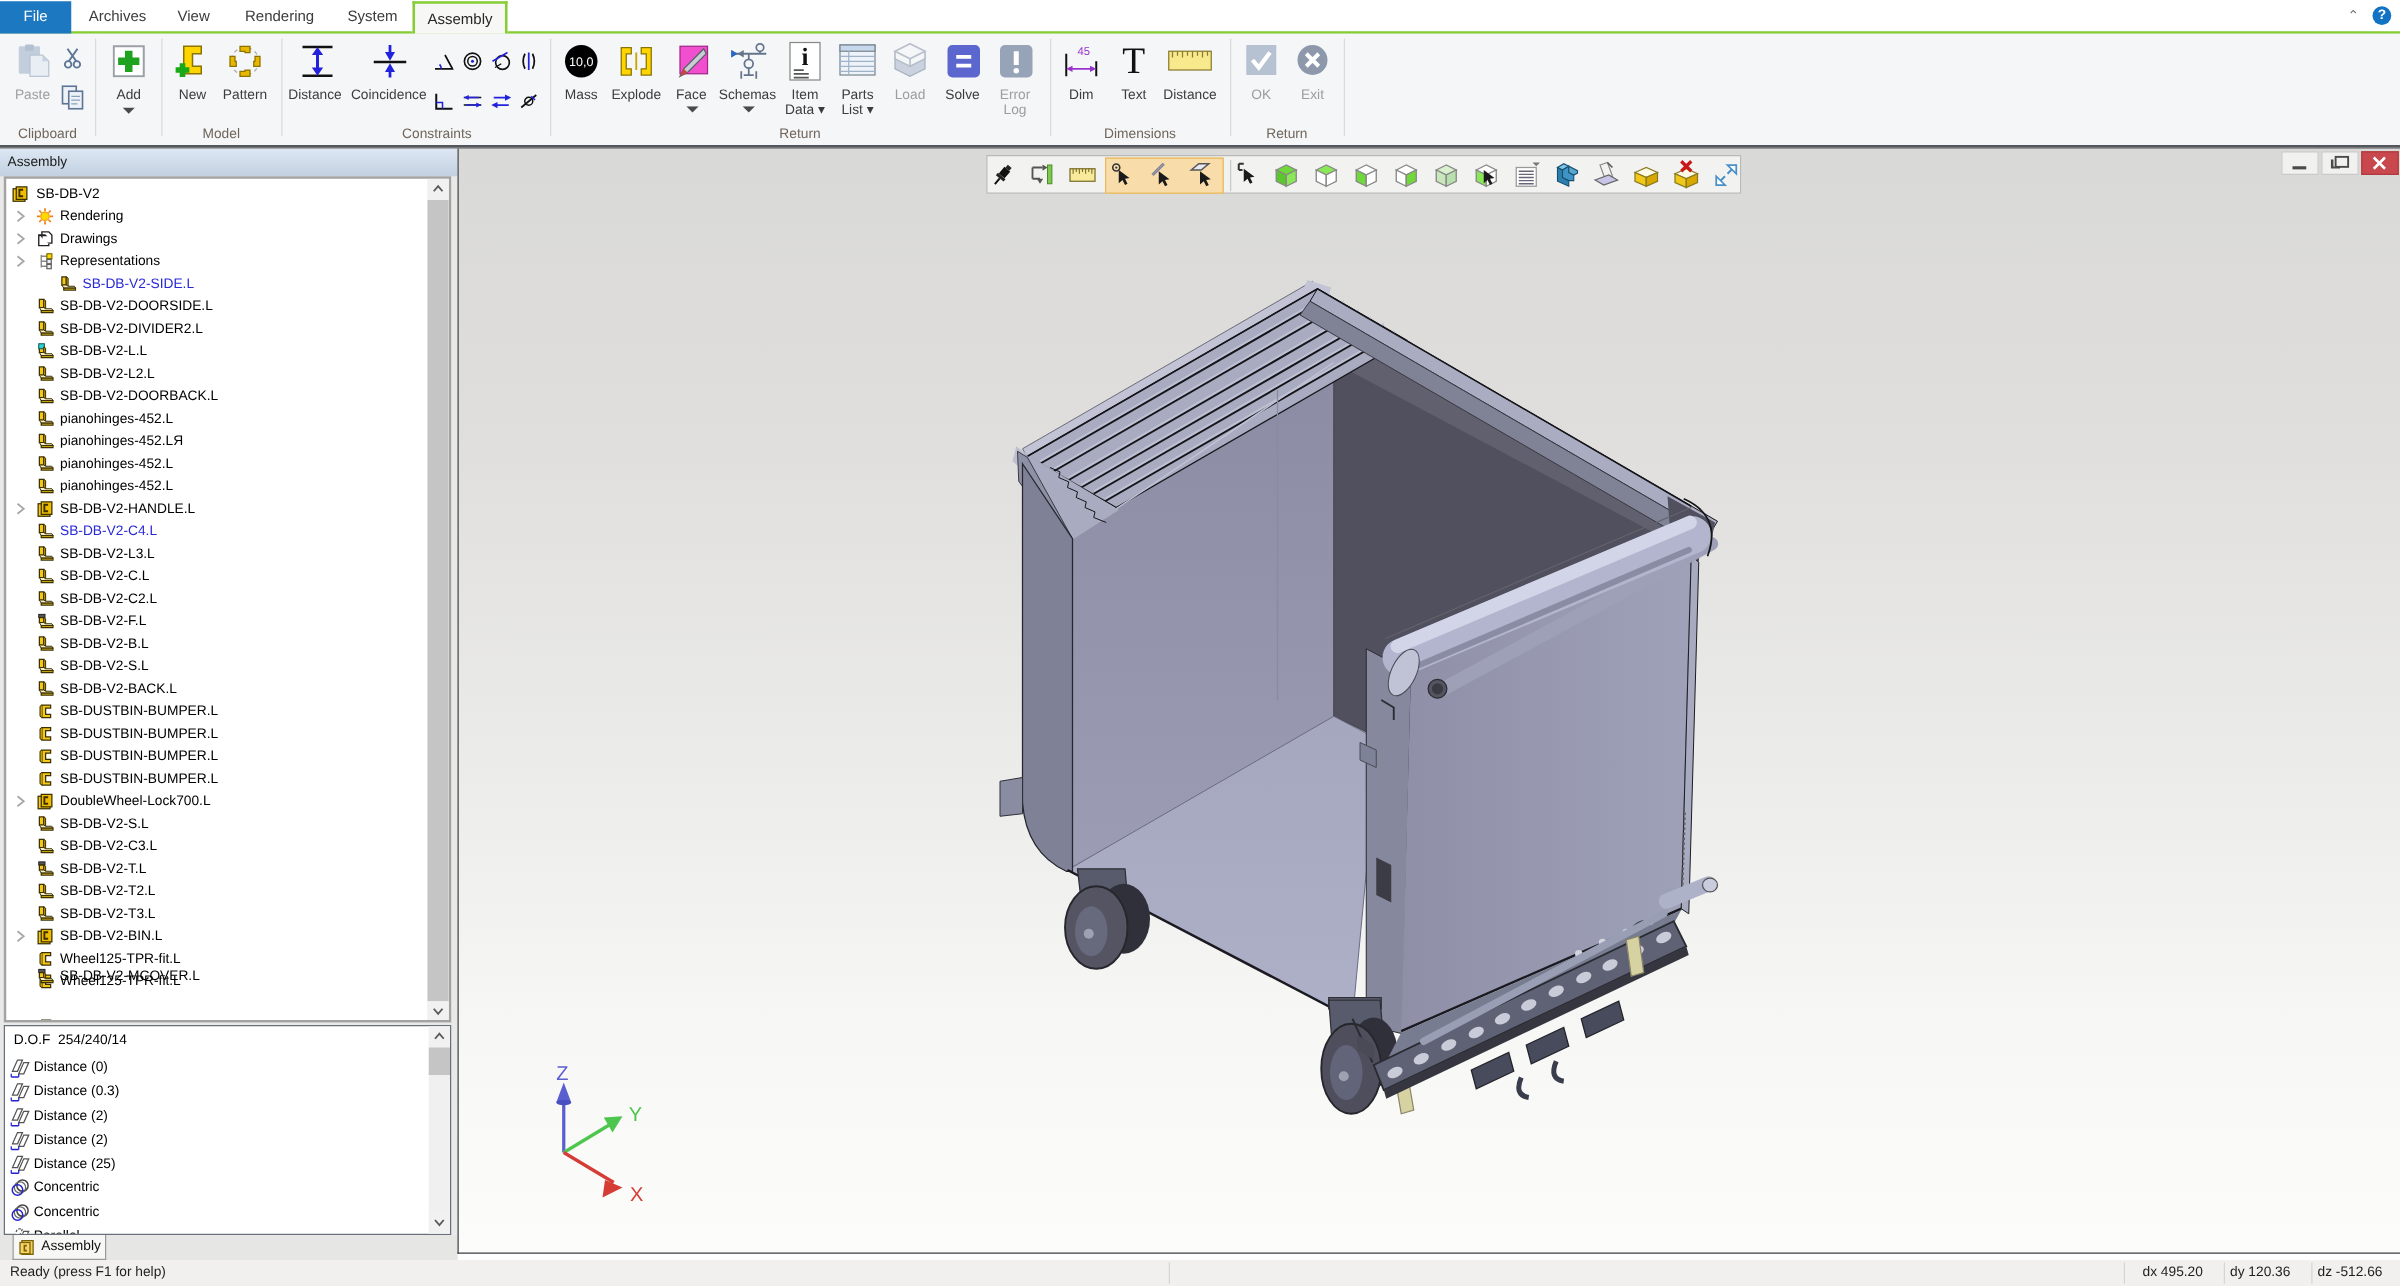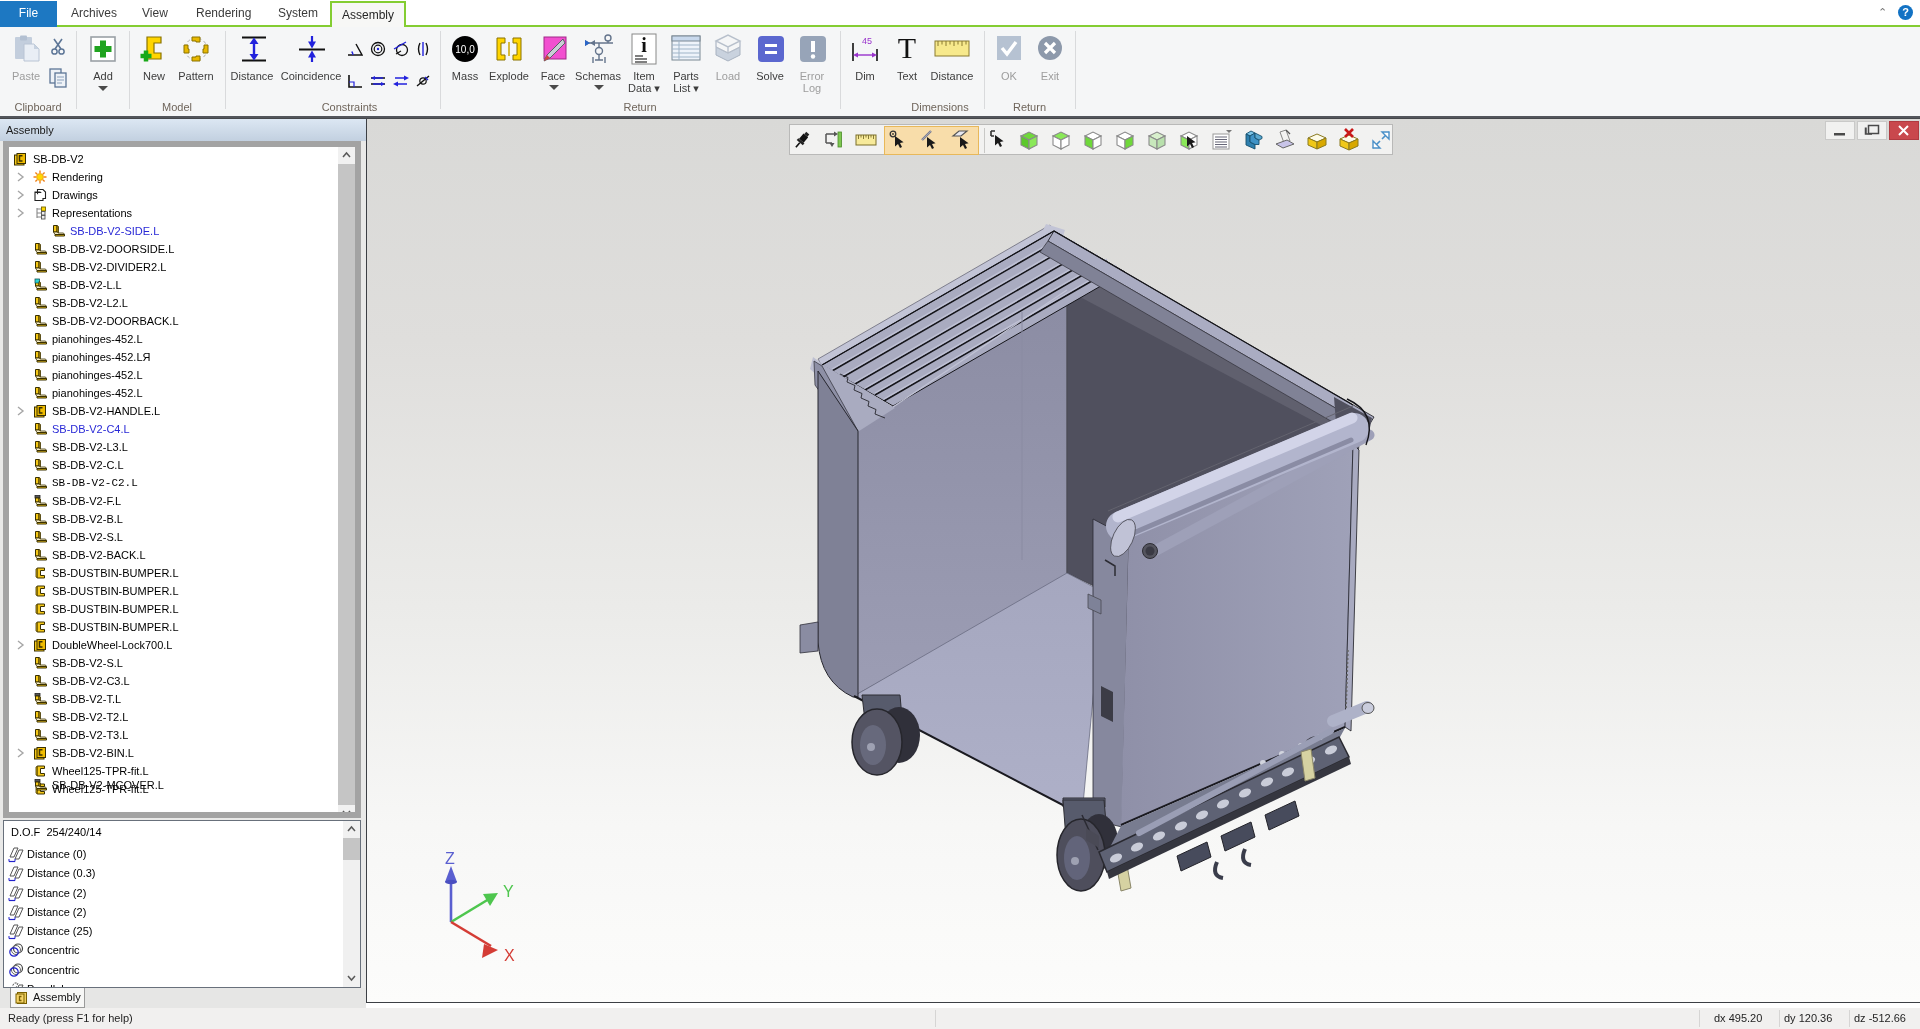--- a/index.html
+++ b/index.html
@@ -10,21 +10,21 @@
   .tab { position:absolute; top:0; height:26px; font-size:12px; color:#3b3b3b; line-height:27px; }
   #asmtab { position:absolute; left:330px; top:1px; width:76px; height:26px; background:#f7f7f6; border:2px solid #84cd32; border-bottom:none; color:#262626; font-size:12px; text-align:center; line-height:24px; }
   #ribbon { position:absolute; left:0; top:27px; width:1920px; height:91px; background:#f5f6f7; border-bottom:2px solid #53565c; }
   .vsep { position:absolute; top:4px; width:1px; height:78px; background:#d9dadc; }
   .glabel { position:absolute; top:74px; font-size:11px; color:#6f655b; text-align:center; }
   .rlabel { position:absolute; font-size:11px; color:#3c3c3c; text-align:center; line-height:12px; }
   .rlabel.dis { color:#9d9d9d; }
   .ricon { position:absolute; }
   #leftpanel { position:absolute; left:0; top:119px; width:366px; height:889px; background:#e9e9e8; }
   #ptitle { position:absolute; left:0; top:0; width:366px; height:22px; background:linear-gradient(#dce7f3,#c2d0e0); font-size:11px; color:#1a1a1a; line-height:22px; padding-left:6px; }
-  #treebox { position:absolute; left:3px; top:22px; width:358px; height:677px; background:#ffffff; border:6px solid #a3a3a3; overflow:hidden; }
+  #treebox { position:absolute; left:3px; top:22px; width:358px; height:677px; background:#ffffff; border:2px solid #a3a3a3; overflow:hidden; }
   #dofbox { position:absolute; left:3px; top:701px; width:358px; height:168px; background:#ffffff; border:1px solid #68707b; overflow:hidden; }
   .trow { position:absolute; left:0; width:340px; height:18px; font-size:11px; color:#000; }
   .trow .txt { position:absolute; left:43px; top:3px; white-space:nowrap; }
   .trow .txt.blue { color:#2929d6; }
   .trow .chev { position:absolute; left:7px; top:4px; width:10px; height:10px; }
   .trow .ic { position:absolute; left:24px; top:2px; width:14px; height:14px; }
   .drow { position:absolute; left:0; width:340px; height:19px; font-size:11px; color:#000; }
   .drow .txt { position:absolute; left:23px; top:3px; white-space:nowrap; }
   .drow .ic { position:absolute; left:4px; top:1px; width:17px; height:17px; }
   .sbar { position:absolute; right:0; width:17px; background:#f0f0f0; }
@@ -124,21 +124,21 @@
   <div class="vsep" style="left:129px;"></div>
   <div class="vsep" style="left:225px;"></div>
   <div class="vsep" style="left:440px;"></div>
   <div class="vsep" style="left:840px;"></div>
   <div class="vsep" style="left:984px;"></div>
   <div class="vsep" style="left:1075px;"></div>
   <div class="glabel" style="left:0px;width:76px;">Clipboard</div>
   <div class="glabel" style="left:129px;width:96px;">Model</div>
   <div class="glabel" style="left:242px;width:215px;">Constraints</div>
   <div class="glabel" style="left:440px;width:400px;">Return</div>
-  <div class="glabel" style="left:840px;width:144px;margin-left:28px;">Dimensions</div>
+  <div class="glabel" style="left:840px;width:144px;">Dimensions</div>
   <div class="glabel" style="left:984px;width:91px;">Return</div>
 
   <svg class="ricon" style="left:12px;top:7px;" width="30" height="30" viewBox="0 0 30 30">
       <rect x="3" y="3" width="17" height="22" rx="1" fill="#c3cedd"></rect>
       <rect x="8" y="1.5" width="7" height="5" rx="1" fill="#b3c0d2"></rect>
       <path d="M12 10 h10 l5 5 v12 h-15 z" fill="#e9eef5" stroke="#b9c4d4"></path>
       <path d="M22 10 l5 5 h-5 z" fill="#c6d1df"></path>
     </svg>
   <div class="rlabel dis" style="left:2px;top:43px;width:48px;">Paste</div>
 
@@ -455,21 +455,21 @@
           <use href="#sym-part"></use>
         </svg>
         <span class="txt">SB-DB-V2-L3.L</span>
       </div>
   <div class="trow" style="top:309px;">
         <svg class="ic" width="14" height="14">
           <use href="#sym-part"></use>
         </svg>
         <span class="txt">SB-DB-V2-C.L</span>
       </div>
-  <div class="trow" style="top:327px;font-family:Liberation Mono, monospace;">
+  <div class="trow" style="top:327px;">
         <svg class="ic" width="14" height="14">
           <use href="#sym-part"></use>
         </svg>
         <span class="txt">SB-DB-V2-C2.L</span>
       </div>
   <div class="trow" style="top:345px;">
         <svg class="ic" width="14" height="14">
           <use href="#sym-partT"></use>
         </svg>
         <span class="txt">SB-DB-V2-F.L</span>

